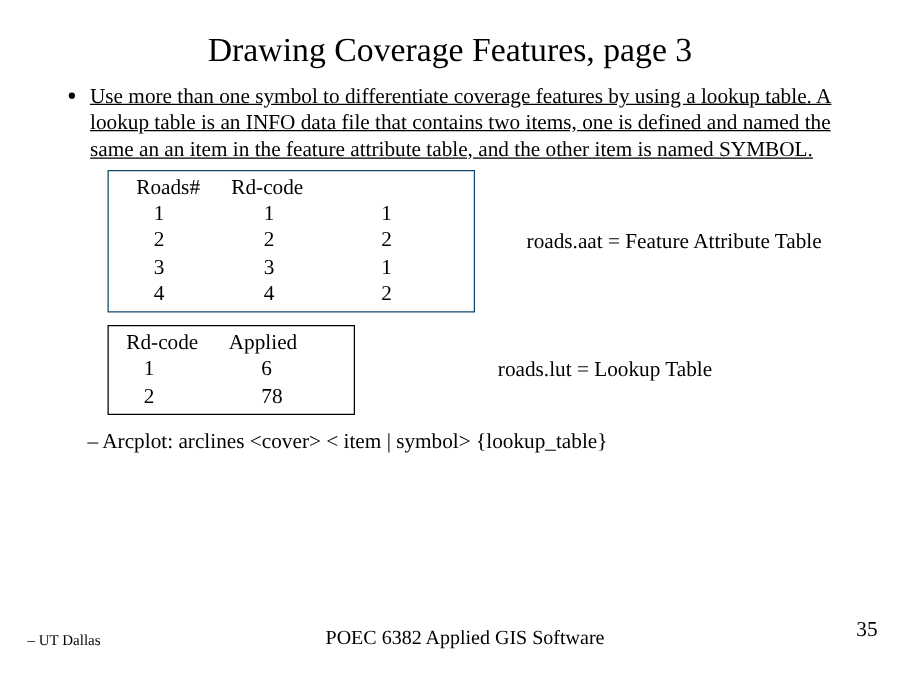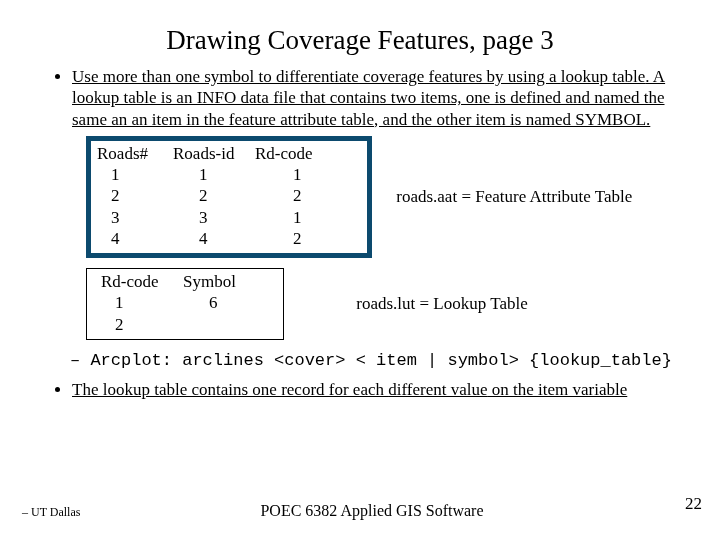--- a/index.html
+++ b/index.html
@@ -38,45 +38,44 @@
   ul.sub {
     list-style: none;
     margin: 6px 0 6px 40px;
     padding: 0;
   }
   ul.sub > li::before {
     content: "–  ";
   }
   ul.sub > li {
     line-height: 1.35;
-    font-family: Liberation Mono, monospace;
   }
   .underline { text-decoration: underline; }
 
   .tablebox {
-    border: 5px solid #0c4a6e;
+    border: 1px solid #0c4a6e;
     display: inline-block;
     vertical-align: middle;
-    padding: 2px 8px 4px 0;
+    padding: 2px 8px 4px 16px;
     margin-left: 56px;
   }
   .tablebox2 {
     border: 1px solid #000;
     display: inline-block;
     vertical-align: middle;
     padding: 2px 8px 4px 8px;
     margin-left: 56px;
   }
   .tblrow { display: flex; }
   .tblrow > span { line-height: 1.25; padding: 0 6px; }
 
   .caption {
     display: inline-block;
     vertical-align: middle;
-    margin-left: 20px;
+    margin-left: 37px;
     font-size: 17px;
   }
 
   .footer {
     position: absolute;
     bottom: 20px;
     left: 12px;
     width: 720px;
   }
   .foot-left {
@@ -108,21 +107,20 @@
   <ul class="top">
     <li>
       <span>Use more than one symbol to differentiate coverage features by using a </span><span class="underline">lookup table</span><span>.  A lookup table is an INFO data file that contains two items, one is defined and named the same an an item in the feature attribute table, and the other item is named SYMBOL.</span>
     </li>
   </ul>
 
   <div class="tblblock">
     <div class="tablebox">
       <div class="tblrow">
         <span style="width:64px">Roads#</span>
-        <span style="width:70px">Roads-id</span>
         <span style="width:60px">Rd-code</span>
       </div>
       <div class="tblrow">
         <span style="width:64px;padding-left:20px">1</span>
         <span style="width:70px;padding-left:18px">1</span>
         <span style="width:60px;padding-left:18px">1</span>
       </div>
       <div class="tblrow">
         <span style="width:64px;padding-left:20px">2</span>
         <span style="width:70px;padding-left:18px">2</span>
@@ -139,42 +137,38 @@
         <span style="width:60px;padding-left:18px">2</span>
       </div>
     </div>
     <span class="caption">roads.aat  =   Feature Attribute Table</span>
   </div>
 
   <div class="tblblock">
     <div class="tablebox2">
       <div class="tblrow">
         <span style="width:70px">Rd-code</span>
-        <span style="width:60px">Symbol</span>
+        <span style="width:60px">Applied</span>
       </div>
       <div class="tblrow">
         <span style="width:70px;padding-left:20px">1</span>
         <span style="width:60px;padding-left:18px">6</span>
       </div>
       <div class="tblrow">
         <span style="width:70px;padding-left:20px">2</span>
+        <span style="width:60px;padding-left:18px">78</span>
       </div>
     </div>
-    <span class="caption" style="margin-left:68px">roads.lut  =   Lookup Table</span>
+    <span class="caption" style="margin-left:110px">roads.lut  =   Lookup Table</span>
   </div>
 
   <ul class="sub">
     <li>Arcplot: arclines &lt;cover&gt; &lt; item | symbol&gt; {lookup_table}</li>
   </ul>
 
-  <ul class="top">
-    <li>
-      <span>The lookup table contains one record for each </span><span class="underline">different value</span><span> on the item variable</span>
-    </li>
-  </ul>
 
   <div class="footer">
     <div class="foot-left">– UT Dallas</div>
     <div class="foot-center">POEC 6382 Applied GIS Software</div>
-    <div class="foot-pg">22</div>
+    <div class="foot-pg">35</div>
   </div>
 
 </div>
 
 </body></html>

